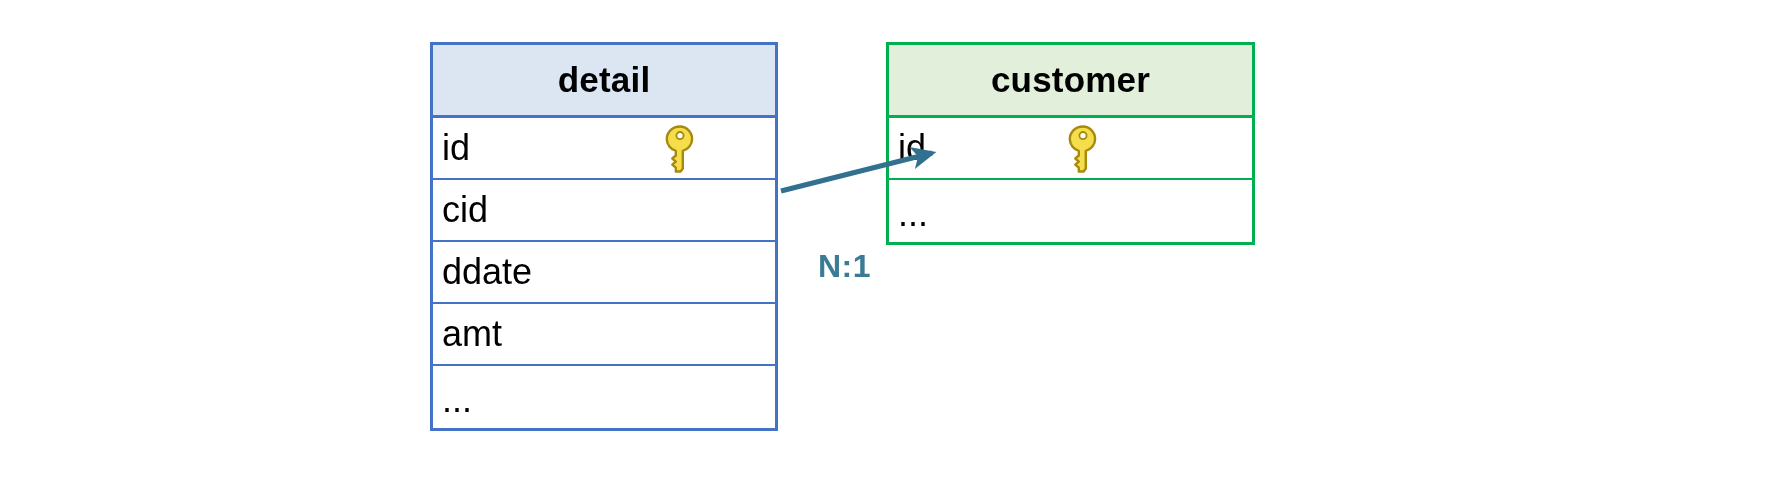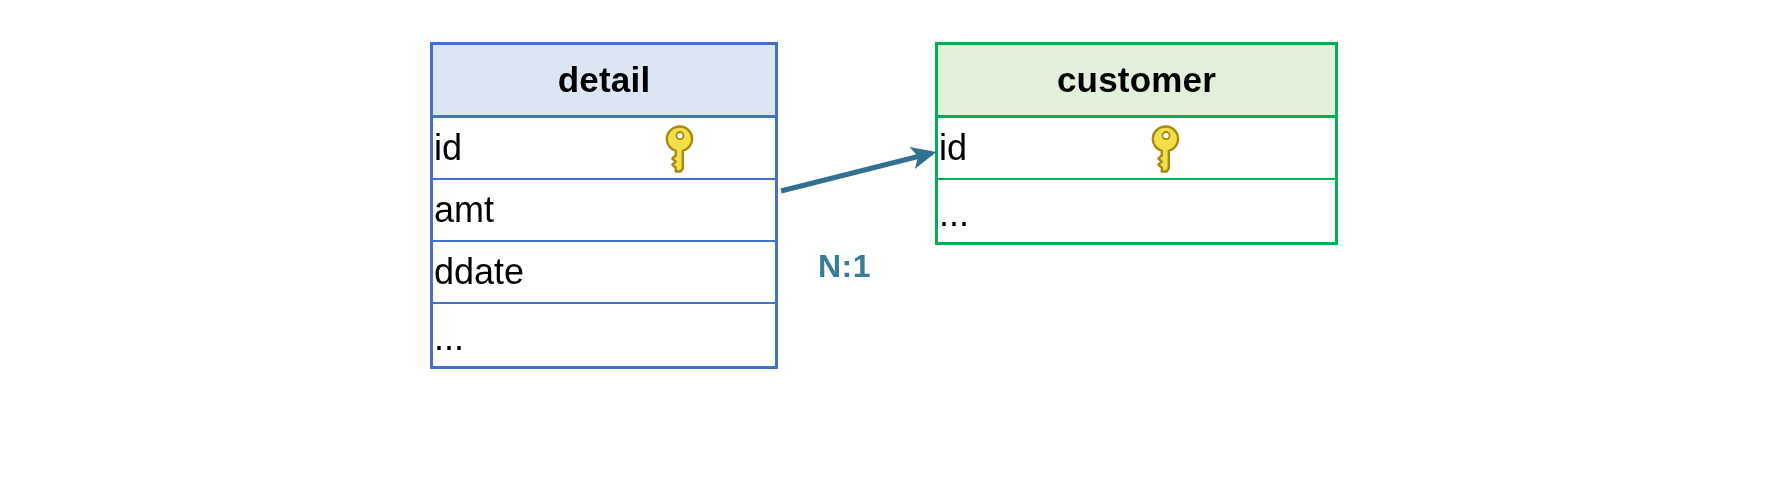--- a/index.html
+++ b/index.html
@@ -38,21 +38,21 @@
   }
   .entity .row {
     box-sizing: border-box;
     position: relative;
     display: flex;
     align-items: center;
     color: #000000;
     background: #ffffff;
   }
   .entity .row .fname {
-    padding-left: 1px;
+    padding-left: 9px;
     line-height: 1;
     white-space: nowrap;
   }
   .entity .row.ellipsis .fname {
     align-self: flex-end;
     padding-bottom: 10px;
   }
 
   
   #entity-detail {
@@ -69,23 +69,23 @@
   }
   #entity-detail .row {
     height: 62px;
     border-bottom: 2px solid #4472C4;
     font-size: 36px;
   }
   #entity-detail .row:last-child { border-bottom: none; }
 
   
   #entity-customer {
-    left: 935px;
+    left: 886px;
     top: 42px;
-    width: 403px;
+    width: 369px;
     border: 3px solid #00B050;
   }
   #entity-customer .hdr {
     height: 73px;
     background: #E2EFDA;
     border-bottom: 3px solid #00B050;
     font-size: 35px;
   }
   #entity-customer .row {
     height: 62px;
@@ -140,27 +140,30 @@
         <svg viewBox="0 0 34 50" width="34" height="50" xmlns="http://www.w3.org/2000/svg">
           <path d="M17 2.5 C9.6 2.5 3.8 8.1 3.8 15 C3.8 20.6 7.6 25.4 12.8 26.9
                    L12.8 31.5 L9.3 34.5 L12.8 37.6 L9.3 40.6 L12.8 43.6 L12.8 47.5
                    L17.6 47.5 L19.8 44.6 L19.8 26.9 C25.1 25.5 29.1 20.6 29.1 15
                    C29.1 8.1 23.3 2.5 17 2.5 Z" fill="#F4DE4C" stroke="#A8890B" stroke-width="2.4" stroke-linejoin="round"></path>
           <circle cx="17" cy="11.6" r="3.6" fill="#FFFFFF" stroke="#A8890B" stroke-width="1.8"></circle>
         </svg>
       </span>
     </div>
 
+    <div class="row">
+      <span class="fname">cid</span>
+    </div>
+
+    <div class="row">
+      <span class="fname">ddate</span>
+    </div>
 
     <div class="row">
       <span class="fname">amt</span>
-    </div>
-
-    <div class="row">
-      <span class="fname">ddate</span>
     </div>
 
     <div class="row ellipsis">
       <span class="fname">...</span>
     </div>
   </div>
 
   <div class="entity" id="entity-customer">
     <div class="hdr">
       <span>customer</span>

